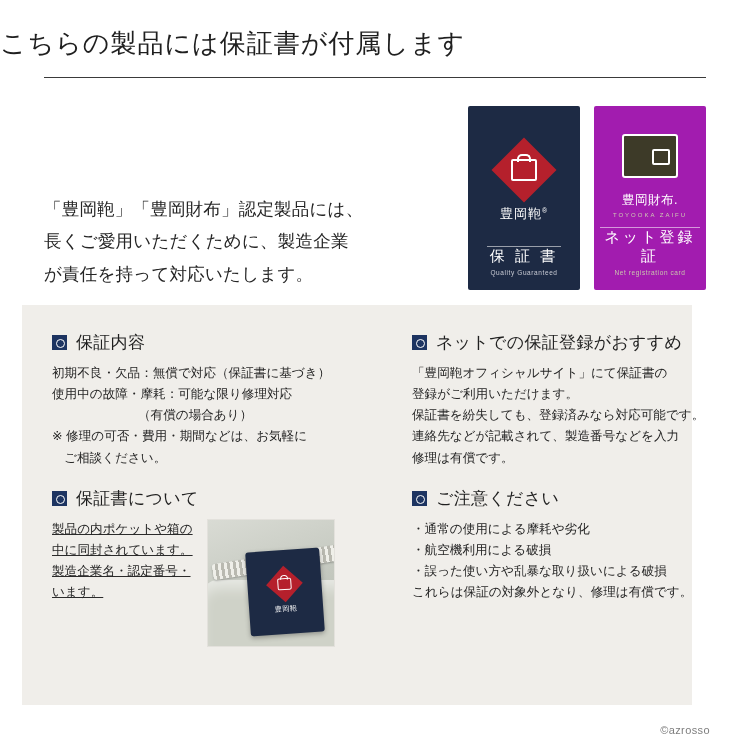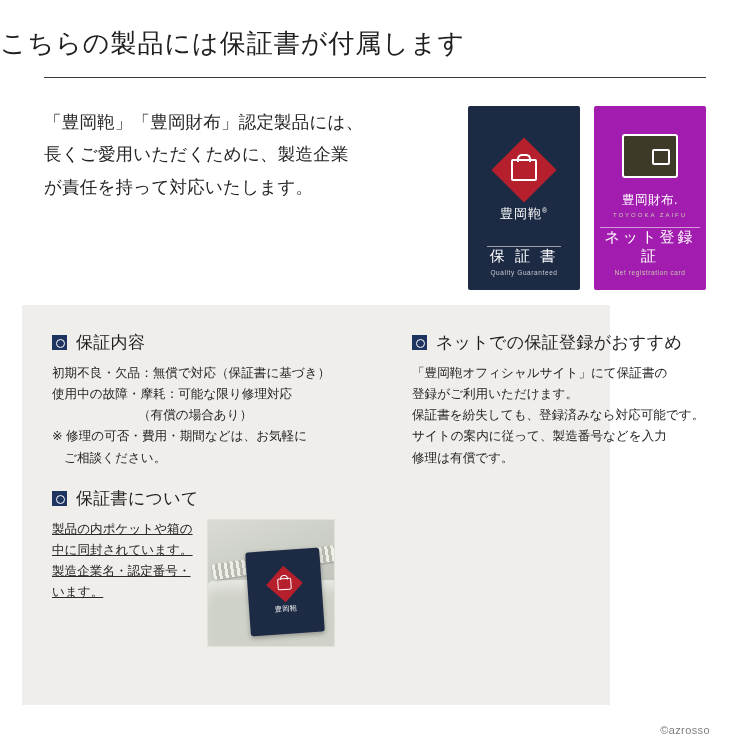--- a/index.html
+++ b/index.html
@@ -30,21 +30,21 @@
   .header-rule {
     width: 662px;
     height: 1px;
     background: #3a3a3a;
     margin: 0 auto;
   }
 
   
   .intro {
     display: flex;
-    align-items: flex-start;
+    align-items: flex-end;
     padding: 26px 44px 0 44px;
     box-sizing: border-box;
   }
   .intro-text {
     flex: 1 1 auto;
     font-size: 17.5px;
     line-height: 1.85;
     color: #252525;
     padding-top: 2px;
     letter-spacing: 0.2px;
@@ -165,21 +165,21 @@
     margin-top: 3px;
     display: block;
   }
   .card-olive .card-foot-sub { color: #c9c6ae; }
 
   
   .panel {
     position: absolute;
     left: 22px;
     top: 305px;
-    width: 588px;
+    width: 670px;
     height: 400px;
     background: #f0eeea;
     box-sizing: border-box;
     padding: 26px 30px;
   }
   .grid {
     display: grid;
     grid-template-columns: 336px 1fr;
     column-gap: 24px;
     row-gap: 18px;
@@ -355,21 +355,21 @@
 
     <div>
       <div class="block-title">
         <span class="sq-icon"></span>
         <span>ネットでの保証登録がおすすめ</span>
       </div>
       <div class="body-text">
         <div>「豊岡鞄オフィシャルサイト」にて保証書の</div>
         <div>登録がご利用いただけます。</div>
         <div>保証書を紛失しても、登録済みなら対応可能です。</div>
-        <div>サイトの案内に従って、製造番号などを入力</div>
+        <div>連絡先などが記載されて、製造番号などを入力</div>
         <div>修理は有償です。</div>
       </div>
     </div>
 
     <div>
       <div class="block-title">
         <span class="sq-icon"></span>
         <span>保証書について</span>
       </div>
       <div class="with-image">
@@ -384,17 +384,29 @@
           <div class="pocket">
             <div class="diamond">
               <div class="diamond-inner"></div>
             </div>
             <div class="pocket-label">豊岡鞄</div>
           </div>
         </div>
       </div>
     </div>
 
+    <div>
+      <div class="block-title">
+        <span class="sq-icon"></span>
+        <span>ご注意ください</span>
+      </div>
+      <div class="body-text">
+        <div>・通常の使用による摩耗や劣化</div>
+        <div>・航空機利用による破損</div>
+        <div>・誤った使い方や乱暴な取り扱いによる破損</div>
+        <div>これらは保証の対象外となり、修理は有償です。</div>
+      </div>
+    </div>
 
   </div>
 </div>
 
 <div class="footer-credit">©azrosso</div>
 
 </body></html>

